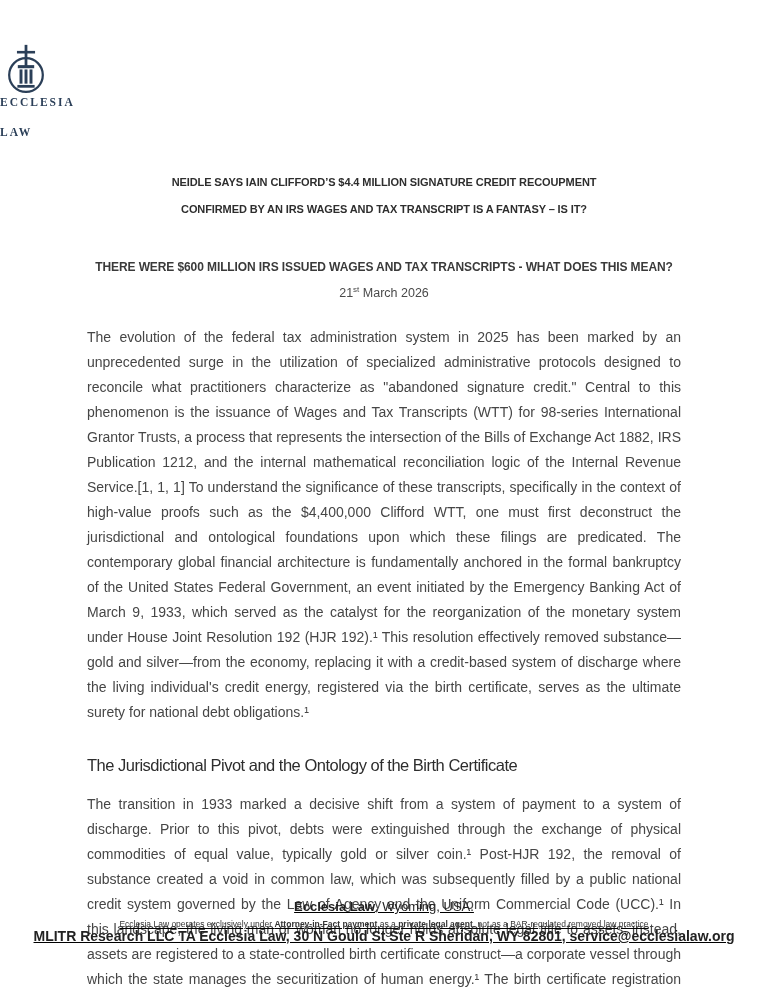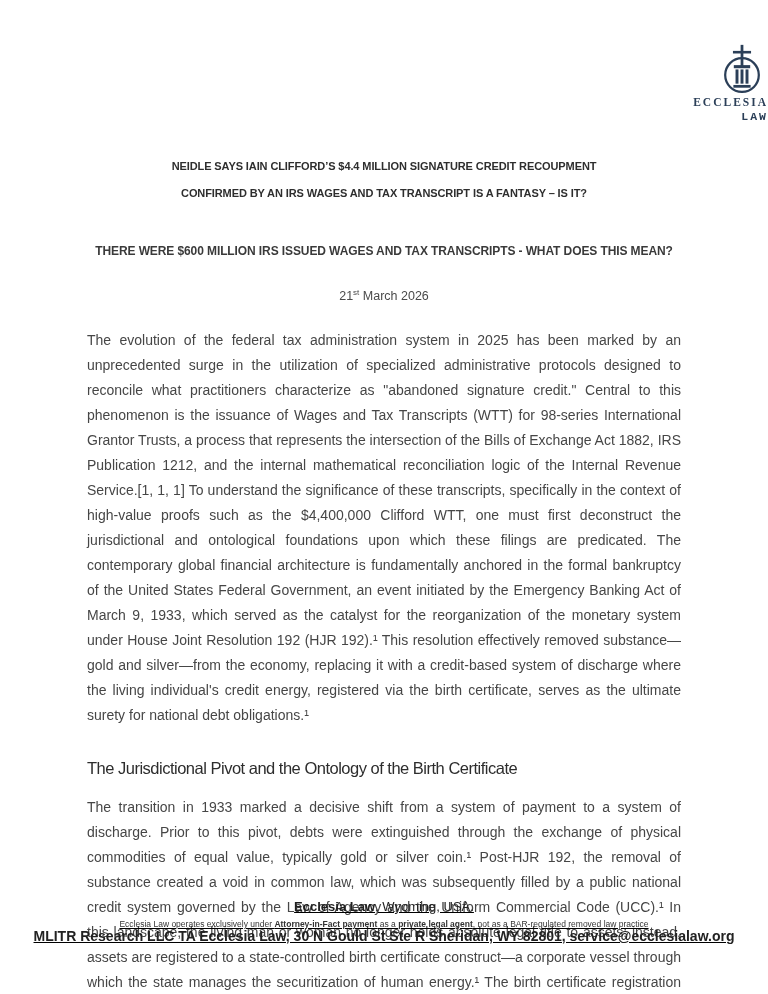--- a/index.html
+++ b/index.html
@@ -11,32 +11,32 @@
   html,body{background:#ffffff;}
   body{
     width:768px;height:994px;
     position:relative;
     font-family:"Liberation Sans", sans-serif;
     overflow:hidden;
   }
   .page{padding-top:44px;text-align:center;}
 
   
-  .logo-block{display:flex;flex-direction:column;align-items:flex-end;}
+  .logo-block{display:flex;flex-direction:column;align-items:flex-start;}
   .logo-mark svg{display:block;}
   .logo-word{
     font-family:"Liberation Serif", serif;
     color:var(--brand_navy);
     font-weight:700;
     font-size:11.5px;
     letter-spacing:2px;
     line-height:13px;
     margin-top:2px;
   }
-  .logo-word.second{margin-top:1px;font-family:Liberation Mono, monospace;}
+  .logo-word.second{margin-top:17px;}
 
   
   h1.headline{
     margin:30px auto 0 auto;
     max-width:620px;
     font-size:11px;
     line-height:27px;
     font-weight:700;
     letter-spacing:-0.1px;
     color:var(--heading_text);
@@ -44,21 +44,21 @@
   }
   h2.subheadline{
     margin:37px auto 0 auto;
     max-width:620px;
     font-size:12px;
     font-weight:700;
     color:#3a3a3a;
     letter-spacing:-0.1px;
   }
   .dateline{
-    margin-top:31px;
+    margin-top:12px;
     font-size:12.5px;
     color:#4a4a4a;
   }
   .dateline sup{font-size:8px;vertical-align:super;line-height:0;}
 
   
   .article{
     width:594px;
     margin:0 auto;
     text-align:justify;

